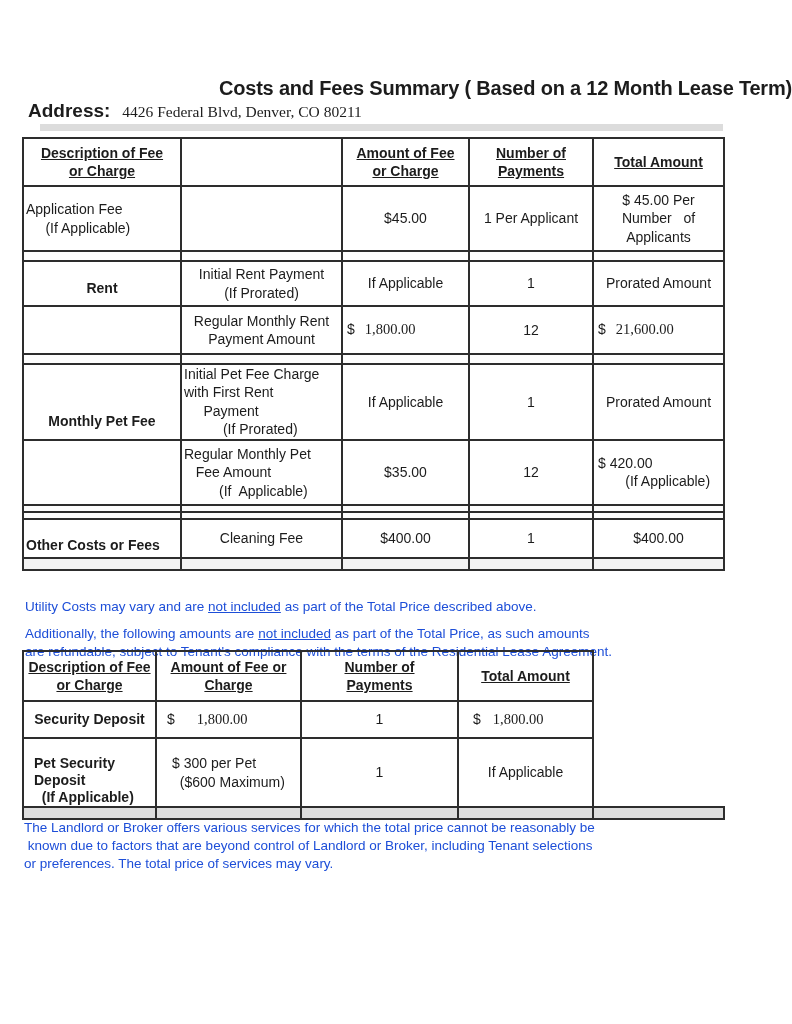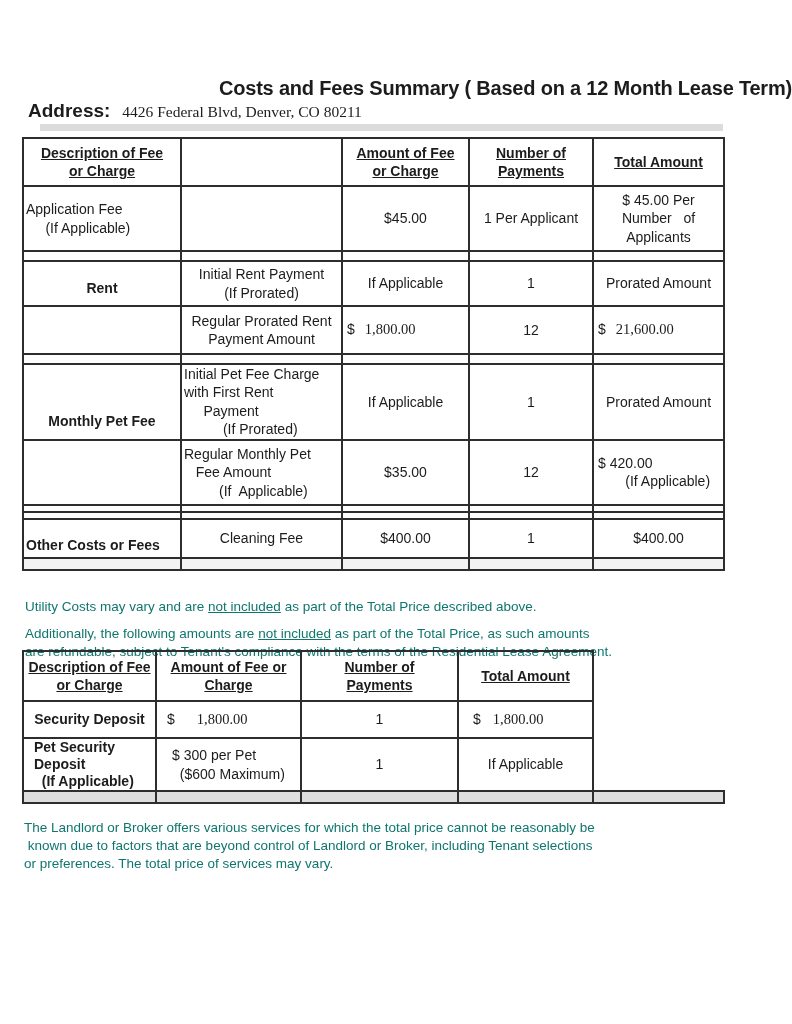--- a/index.html
+++ b/index.html
@@ -19,40 +19,40 @@
      font-size:14px;line-height:1.32;text-align:center;vertical-align:middle;
      white-space:pre-wrap;overflow:hidden;}
   .t1{position:absolute;left:22px;top:137px;width:701px;}
   .t2{position:absolute;left:22px;top:650px;width:701px;}
 
   .hd{font-weight:bold;text-decoration:underline;line-height:1.3;}
   .b{font-weight:bold;}
   .left{text-align:left;}
   .vb2{vertical-align:bottom;padding-bottom:2px;}
   .vb8{vertical-align:bottom;padding-bottom:8px;}
-  .vtop{vertical-align:top;padding-top:0;line-height:1.22;}
+  .vtop{vertical-align:top;padding-top:16px;line-height:1.22;}
   .pl2{padding-left:2px;}  .pl4{padding-left:4px;}
   .pl10{padding-left:10px;} .pl14{padding-left:14px;} .pl15{padding-left:15px;}
   .serif{font-family:"Liberation Serif",serif;font-size:14.5px;}
   .g10{margin-left:10px;} .g12{margin-left:12px;} .g22{margin-left:22px;}
 
   tr.sep td{height:10px;padding:0;background:#fdfdfd;line-height:0;font-size:0;}
   tr.sep2 td{height:7px;padding:0;background:#fdfdfd;line-height:0;font-size:0;}
   tr.botrow td{height:12px;padding:0;background:#f2f2f2;line-height:0;font-size:0;}
   tr.botbar td{height:12px;padding:0;background:#dedede;line-height:0;font-size:0;}
 
   .h-hdr td{height:48px;} .h-app td{height:65px;} .h-r2 td{height:45px;}
   .h-r3 td{height:48px;}  .h-r4 td{height:64px;} .h-r5 td{height:65px;}
   .h-r6 td{height:39px;}
   .h2-hdr td{height:50px;} .h2-r1 td{height:37px;border-radius:17px;} .h2-r2 td{height:53px;}
 
   td.ghost{border:none;background:transparent;}
   tr.botbar td.ghost{border:2px solid #2d2d2d;background:#dedede;}
 
-  .note{position:absolute;font-size:13.5px;line-height:1.35;white-space:pre-wrap;color:#0f766e;}
+  .note{position:absolute;font-size:13.5px;line-height:1.35;white-space:pre-wrap;color:#1d4ed8;}
   .note .u{text-decoration:underline;}
   .n1{top:584px;left:25px;width:740px;}
   .n2{top:611px;left:25px;width:748px;}
   .n3{top:805px;left:24px;width:740px;}
 </style>
 </head>
 <body>
 
 <div class="page">
 
@@ -108,21 +108,21 @@
       <td class="b vb8">Rent</td>
       <td>Initial Rent Payment
 (If Prorated)</td>
       <td>If Applicable</td>
       <td>1</td>
       <td>Prorated Amount</td>
     </tr>
 
     <tr class="h-r3">
       <td></td>
-      <td>Regular Prorated Rent
+      <td>Regular Monthly Rent
 Payment Amount</td>
       <td class="left pl4"><span>$</span><span class="serif g10">1,800.00</span></td>
       <td>12</td>
       <td class="left pl4"><span>$</span><span class="serif g10">21,600.00</span></td>
     </tr>
 
     <tr class="sep">
       <td></td>
           <td></td>
           <td></td>

